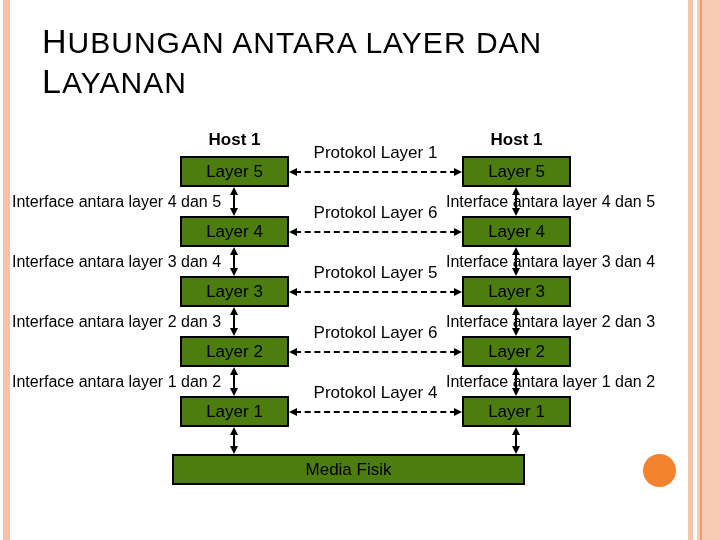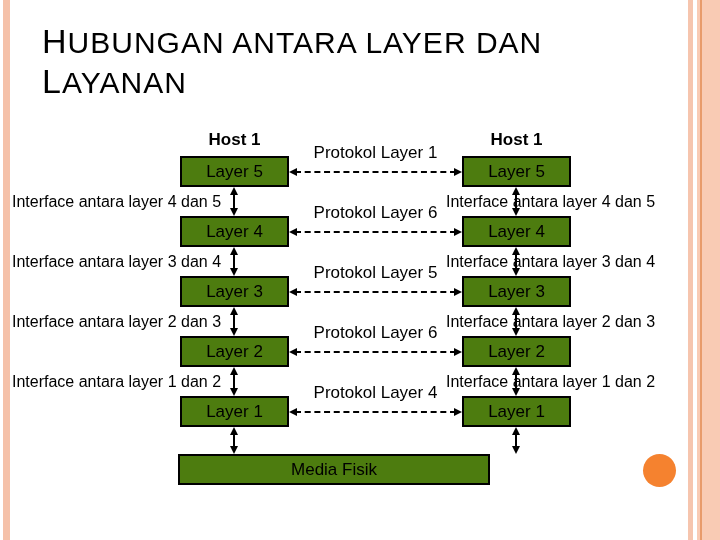--- a/index.html
+++ b/index.html
@@ -162,16 +162,16 @@
     <div class="varrow" style="left:510px;top:307px;height:29px">
         <span class="vline"></span>
       </div>
     <div class="varrow" style="left:510px;top:367px;height:29px">
         <span class="vline"></span>
       </div>
     <div class="varrow" style="left:510px;top:427px;height:27px">
         <span class="vline"></span>
       </div>
 
-    <div class="lbox" style="left:178px;top:454px;width:312px">Media Fisik</div>
+    <div class="lbox" style="left:172px;top:454px;width:353px">Media Fisik</div>
 
   </div>
 </div>
 
 </body></html>

